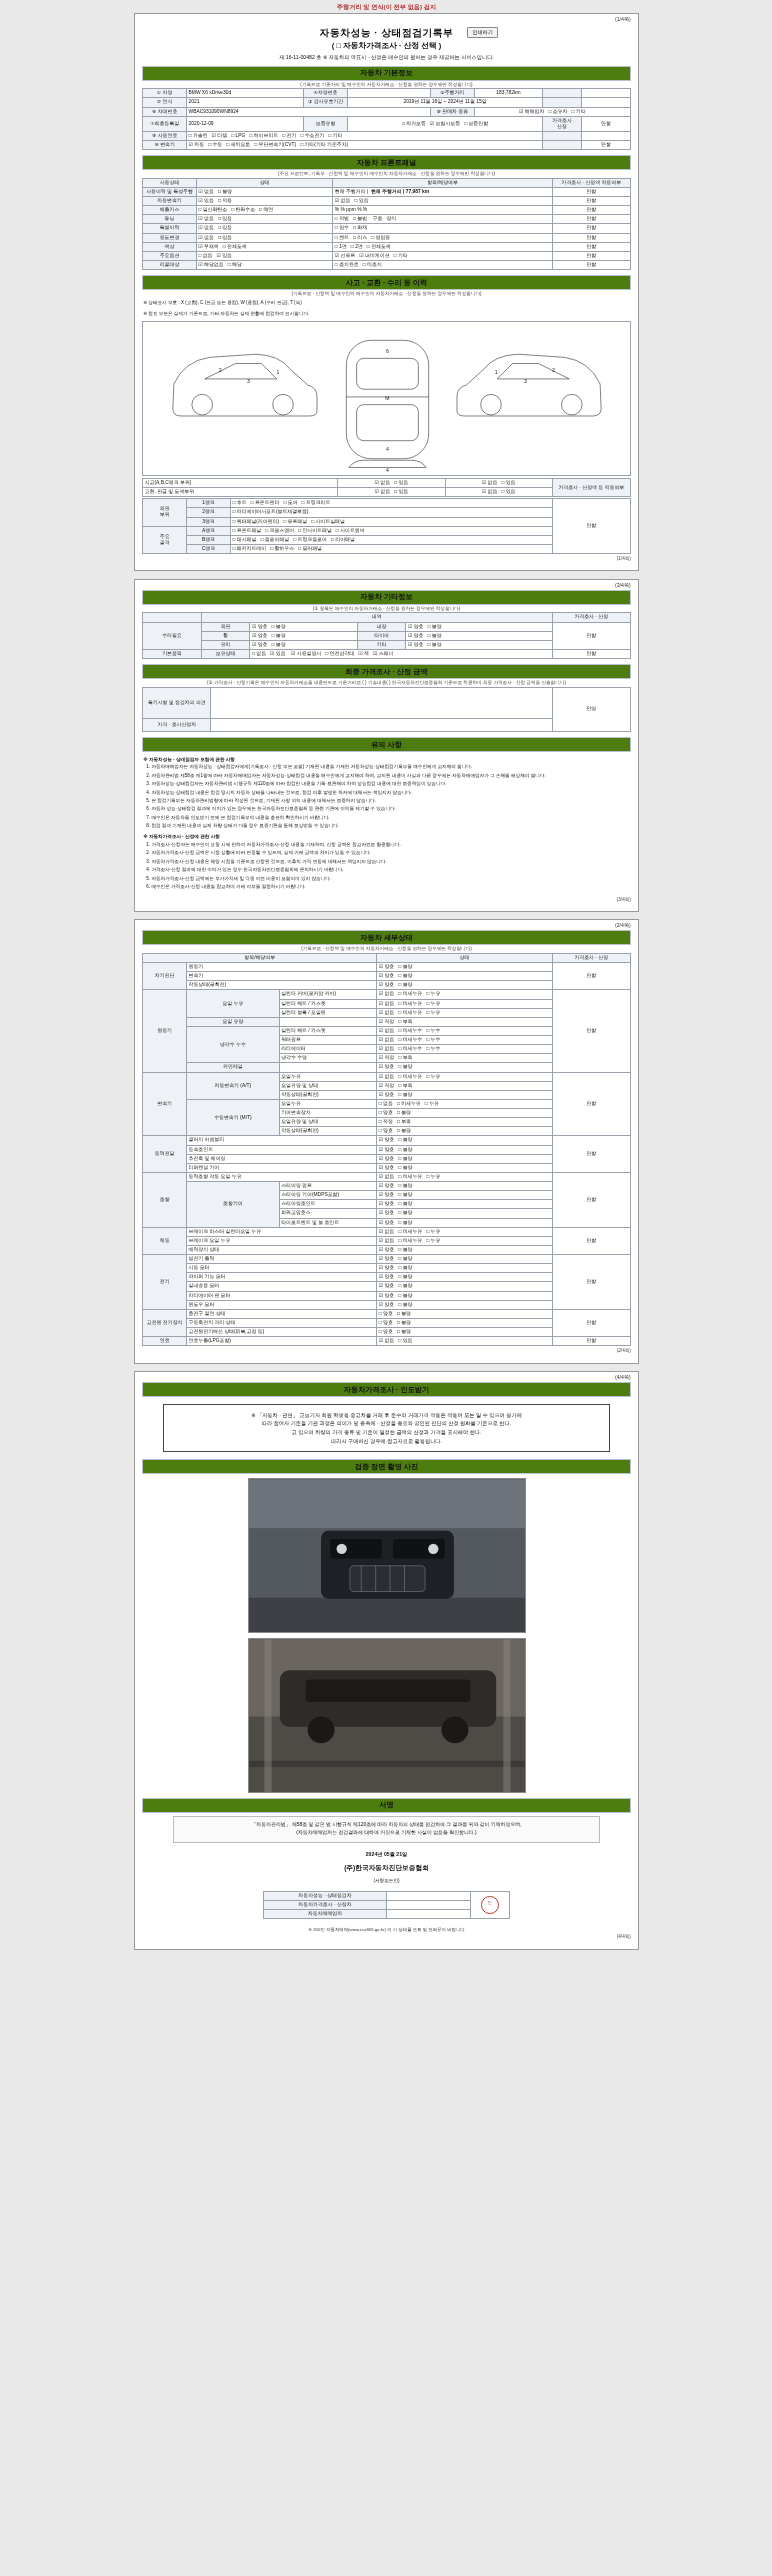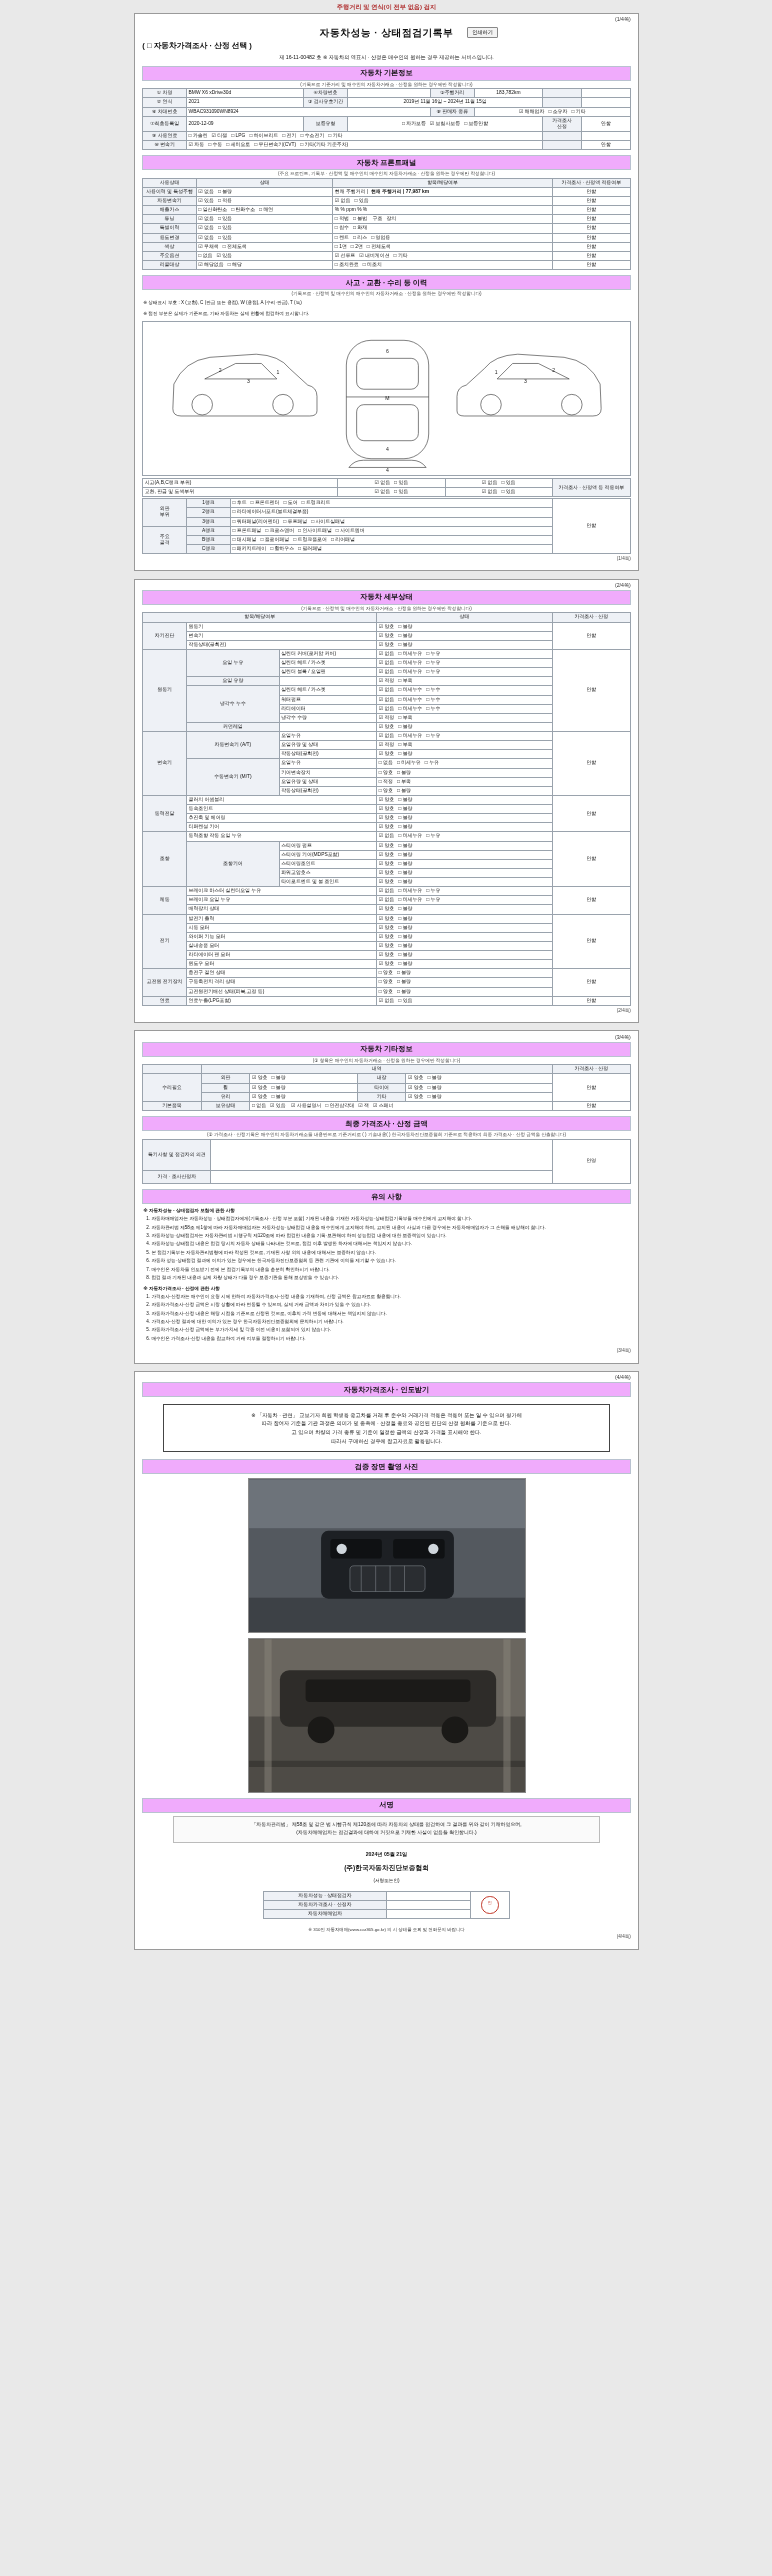--- a/index.html
+++ b/index.html
@@ -51,32 +51,32 @@
     border-radius:1px;
   }
   h1.doc-title {
     text-align:center;
     font-size:9.8px;
     font-weight:bold;
     margin:8.2px 0 1px 0;
     letter-spacing:0.5px;
   }
   .doc-sub {
-    text-align:left;
+    text-align:center;
     font-size:7.7px;
     font-weight:bold;
     margin:1px 0 2.1px 0;
   }
   .doc-line {
     text-align:center;
     font-size:5.2px;
     margin:2.1px 0 1px 0;
   }
   .secbar {
-    background:#f0abfc;
+    background:#4d7c0f;
     border:0.5px solid #b9c2d0;
     text-align:center;
     font-size:7.2px;
     font-weight:bold;
     padding:1.5px 0;
     margin:5.2px 0 0 0;
   }
   .seccap {
     text-align:center;
     font-size:4.6px;
@@ -414,251 +414,20 @@
         <td class="l"><span class="chk">□ 대시패널 &nbsp; □ 플로어패널 &nbsp; □ 트렁크플로어 &nbsp; □ 리어패널</span></td>
       </tr>
       <tr>
         <td class="lbl">C랭크</td>
         <td class="l"><span class="chk">□ 패키지트레이 &nbsp; □ 휠하우스 &nbsp; □ 필러패널</span></td>
       </tr>
     </tbody>
       </table>
 
     <div class="pagenum">(1/4쪽)</div>
-  </div>
-
-  <div class="sheet">
-    <div class="sheet-note">(2/4쪽)</div>
-
-    <div class="secbar">자동차 세부상태</div>
-    <div class="seccap">(기록으로 · 산정액 및 매수인의 자동차거래소 · 산정을 원하는 경우에만 작성합니다)</div>
-
-    <table class="grid">
-      <colgroup>
-          <col style="width:9%">
-          <col style="width:19%">
-          <col style="width:20%">
-          <col style="width:36%">
-          <col style="width:16%">
-        </colgroup>
-      <tbody>
-          <tr>
-        <th class="lbl" colspan="3">항목/해당여부</th>
-        <th class="lbl">상태</th>
-        <th class="lbl">가격조사 · 산정</th>
-      </tr>
-
-      <tr>
-        <td class="lbl" rowspan="3">자기진단</td>
-        <td class="l" colspan="2">원동기</td>
-        <td class="l"><span class="chk">☑ 양호 &nbsp; □ 불량</span></td>
-        <td class="c" rowspan="3">안함</td>
-      </tr>
-      <tr>
-        <td class="l" colspan="2">변속기</td>
-        <td class="l"><span class="chk">☑ 양호 &nbsp; □ 불량</span></td>
-      </tr>
-      <tr>
-        <td class="l" colspan="2">작동상태(공회전)</td>
-        <td class="l"><span class="chk">☑ 양호 &nbsp; □ 불량</span></td>
-      </tr>
-
-      <tr>
-        <td class="lbl" rowspan="9">원동기</td>
-        <td class="lbl" rowspan="3">오일 누유</td>
-        <td class="l">실린더 커버(로커암 커버)</td>
-        <td class="l"><span class="chk">☑ 없음 &nbsp; □ 미세누유 &nbsp; □ 누유</span></td>
-        <td class="c" rowspan="9">안함</td>
-      </tr>
-      <tr>
-        <td class="l">실린더 헤드 / 가스켓</td>
-        <td class="l"><span class="chk">☑ 없음 &nbsp; □ 미세누유 &nbsp; □ 누유</span></td>
-      </tr>
-      <tr>
-        <td class="l">실린더 블록 / 오일팬</td>
-        <td class="l"><span class="chk">☑ 없음 &nbsp; □ 미세누유 &nbsp; □ 누유</span></td>
-      </tr>
-      <tr>
-        <td class="lbl">오일 유량</td>
-        <td class="l"></td>
-        <td class="l"><span class="chk">☑ 적정 &nbsp; □ 부족</span></td>
-      </tr>
-      <tr>
-        <td class="lbl" rowspan="4">냉각수 누수</td>
-        <td class="l">실린더 헤드 / 가스켓</td>
-        <td class="l"><span class="chk">☑ 없음 &nbsp; □ 미세누수 &nbsp; □ 누수</span></td>
-      </tr>
-      <tr>
-        <td class="l">워터펌프</td>
-        <td class="l"><span class="chk">☑ 없음 &nbsp; □ 미세누수 &nbsp; □ 누수</span></td>
-      </tr>
-      <tr>
-        <td class="l">라디에이터</td>
-        <td class="l"><span class="chk">☑ 없음 &nbsp; □ 미세누수 &nbsp; □ 누수</span></td>
-      </tr>
-      <tr>
-        <td class="l">냉각수 수량</td>
-        <td class="l"><span class="chk">☑ 적정 &nbsp; □ 부족</span></td>
-      </tr>
-      <tr>
-        <td class="lbl">커먼레일</td>
-        <td class="l"></td>
-        <td class="l"><span class="chk">☑ 양호 &nbsp; □ 불량</span></td>
-      </tr>
-
-      <tr>
-        <td class="lbl" rowspan="7">변속기</td>
-        <td class="lbl" rowspan="3">자동변속기
-(A/T)</td>
-        <td class="l">오일누유</td>
-        <td class="l"><span class="chk">☑ 없음 &nbsp; □ 미세누유 &nbsp; □ 누유</span></td>
-        <td class="c" rowspan="7">안함</td>
-      </tr>
-      <tr>
-        <td class="l">오일유량 및 상태</td>
-        <td class="l"><span class="chk">☑ 적정 &nbsp; □ 부족</span></td>
-      </tr>
-      <tr>
-        <td class="l">작동상태(공회전)</td>
-        <td class="l"><span class="chk">☑ 양호 &nbsp; □ 불량</span></td>
-      </tr>
-      <tr>
-        <td class="lbl" rowspan="4">수동변속기
-(M/T)</td>
-        <td class="l">오일누유</td>
-        <td class="l"><span class="chk">□ 없음 &nbsp; □ 미세누유 &nbsp; □ 누유</span></td>
-      </tr>
-      <tr>
-        <td class="l">기어변속장치</td>
-        <td class="l"><span class="chk">□ 양호 &nbsp; □ 불량</span></td>
-      </tr>
-      <tr>
-        <td class="l">오일유량 및 상태</td>
-        <td class="l"><span class="chk">□ 적정 &nbsp; □ 부족</span></td>
-      </tr>
-      <tr>
-        <td class="l">작동상태(공회전)</td>
-        <td class="l"><span class="chk">□ 양호 &nbsp; □ 불량</span></td>
-      </tr>
-
-      <tr>
-        <td class="lbl" rowspan="4">동력전달</td>
-        <td class="l" colspan="2">클러치 어셈블리</td>
-        <td class="l"><span class="chk">☑ 양호 &nbsp; □ 불량</span></td>
-        <td class="c" rowspan="4">안함</td>
-      </tr>
-      <tr>
-        <td class="l" colspan="2">등속조인트</td>
-        <td class="l"><span class="chk">☑ 양호 &nbsp; □ 불량</span></td>
-      </tr>
-      <tr>
-        <td class="l" colspan="2">추진축 및 베어링</td>
-        <td class="l"><span class="chk">☑ 양호 &nbsp; □ 불량</span></td>
-      </tr>
-      <tr>
-        <td class="l" colspan="2">디퍼렌셜 기어</td>
-        <td class="l"><span class="chk">☑ 양호 &nbsp; □ 불량</span></td>
-      </tr>
-
-      <tr>
-        <td class="lbl" rowspan="6">조향</td>
-        <td class="l" colspan="2">동력조향 작동 오일 누유</td>
-        <td class="l"><span class="chk">☑ 없음 &nbsp; □ 미세누유 &nbsp; □ 누유</span></td>
-        <td class="c" rowspan="6">안함</td>
-      </tr>
-      <tr>
-        <td class="lbl" rowspan="5">조향기어</td>
-        <td class="l">스티어링 펌프</td>
-        <td class="l"><span class="chk">☑ 양호 &nbsp; □ 불량</span></td>
-      </tr>
-      <tr>
-        <td class="l">스티어링 기어(MDPS포함)</td>
-        <td class="l"><span class="chk">☑ 양호 &nbsp; □ 불량</span></td>
-      </tr>
-      <tr>
-        <td class="l">스티어링조인트</td>
-        <td class="l"><span class="chk">☑ 양호 &nbsp; □ 불량</span></td>
-      </tr>
-      <tr>
-        <td class="l">파워고압호스</td>
-        <td class="l"><span class="chk">☑ 양호 &nbsp; □ 불량</span></td>
-      </tr>
-      <tr>
-        <td class="l">타이로드엔드 및 볼 조인트</td>
-        <td class="l"><span class="chk">☑ 양호 &nbsp; □ 불량</span></td>
-      </tr>
-
-      <tr>
-        <td class="lbl" rowspan="3">제동</td>
-        <td class="l" colspan="2">브레이크 마스터 실린더오일 누유</td>
-        <td class="l"><span class="chk">☑ 없음 &nbsp; □ 미세누유 &nbsp; □ 누유</span></td>
-        <td class="c" rowspan="3">안함</td>
-      </tr>
-      <tr>
-        <td class="l" colspan="2">브레이크 오일 누유</td>
-        <td class="l"><span class="chk">☑ 없음 &nbsp; □ 미세누유 &nbsp; □ 누유</span></td>
-      </tr>
-      <tr>
-        <td class="l" colspan="2">배력장치 상태</td>
-        <td class="l"><span class="chk">☑ 양호 &nbsp; □ 불량</span></td>
-      </tr>
-
-      <tr>
-        <td class="lbl" rowspan="6">전기</td>
-        <td class="l" colspan="2">발전기 출력</td>
-        <td class="l"><span class="chk">☑ 양호 &nbsp; □ 불량</span></td>
-        <td class="c" rowspan="6">안함</td>
-      </tr>
-      <tr>
-        <td class="l" colspan="2">시동 모터</td>
-        <td class="l"><span class="chk">☑ 양호 &nbsp; □ 불량</span></td>
-      </tr>
-      <tr>
-        <td class="l" colspan="2">와이퍼 기능 모터</td>
-        <td class="l"><span class="chk">☑ 양호 &nbsp; □ 불량</span></td>
-      </tr>
-      <tr>
-        <td class="l" colspan="2">실내송풍 모터</td>
-        <td class="l"><span class="chk">☑ 양호 &nbsp; □ 불량</span></td>
-      </tr>
-      <tr>
-        <td class="l" colspan="2">라디에이터 팬 모터</td>
-        <td class="l"><span class="chk">☑ 양호 &nbsp; □ 불량</span></td>
-      </tr>
-      <tr>
-        <td class="l" colspan="2">윈도우 모터</td>
-        <td class="l"><span class="chk">☑ 양호 &nbsp; □ 불량</span></td>
-      </tr>
-
-      <tr>
-        <td class="lbl" rowspan="3">고전원
-전기장치</td>
-        <td class="l" colspan="2">충전구 절연 상태</td>
-        <td class="l"><span class="chk">□ 양호 &nbsp; □ 불량</span></td>
-        <td class="c" rowspan="3">안함</td>
-      </tr>
-      <tr>
-        <td class="l" colspan="2">구동축전지 격리 상태</td>
-        <td class="l"><span class="chk">□ 양호 &nbsp; □ 불량</span></td>
-      </tr>
-      <tr>
-        <td class="l" colspan="2">고전원전기배선 상태(피복,고정 등)</td>
-        <td class="l"><span class="chk">□ 양호 &nbsp; □ 불량</span></td>
-      </tr>
-
-      <tr>
-        <td class="lbl">연료</td>
-        <td class="l" colspan="2">연료누출(LPG포함)</td>
-        <td class="l"><span class="chk">☑ 없음 &nbsp; □ 있음</span></td>
-        <td class="c">안함</td>
-      </tr>
-    </tbody>
-      </table>
-
-    <div class="pagenum">(2/4쪽)</div>
   </div>
 
   <div class="sheet">
     <div class="sheet-note">(3/4쪽)</div>
 
     <div class="secbar">자동차 기타정보</div>
     <div class="seccap">(② 항목은 매수인의 자동차거래소 · 산정을 원하는 경우에만 작성합니다)</div>
 
     <table class="grid">
       <colgroup>
@@ -745,20 +514,251 @@
         <li>가격조사·산정자는 매수인이 요청 시에 한하여 자동차가격조사·산정 내용을 기재하며, 산정 금액은 참고자료로 활용됩니다.</li>
         <li>자동차가격조사·산정 금액은 시장 상황에 따라 변동될 수 있으며, 실제 거래 금액과 차이가 있을 수 있습니다.</li>
         <li>자동차가격조사·산정 내용은 해당 시점을 기준으로 산정된 것으로, 이후의 가격 변동에 대해서는 책임지지 않습니다.</li>
         <li>가격조사·산정 결과에 대한 이의가 있는 경우 한국자동차진단보증협회에 문의하시기 바랍니다.</li>
         <li>자동차가격조사·산정 금액에는 부가가치세 및 각종 이전 비용이 포함되어 있지 않습니다.</li>
         <li>매수인은 가격조사·산정 내용을 참고하여 거래 여부를 결정하시기 바랍니다.</li>
       </ol>
     </div>
 
     <div class="pagenum">(3/4쪽)</div>
+  </div>
+
+  <div class="sheet">
+    <div class="sheet-note">(2/4쪽)</div>
+
+    <div class="secbar">자동차 세부상태</div>
+    <div class="seccap">(기록으로 · 산정액 및 매수인의 자동차거래소 · 산정을 원하는 경우에만 작성합니다)</div>
+
+    <table class="grid">
+      <colgroup>
+          <col style="width:9%">
+          <col style="width:19%">
+          <col style="width:20%">
+          <col style="width:36%">
+          <col style="width:16%">
+        </colgroup>
+      <tbody>
+          <tr>
+        <th class="lbl" colspan="3">항목/해당여부</th>
+        <th class="lbl">상태</th>
+        <th class="lbl">가격조사 · 산정</th>
+      </tr>
+
+      <tr>
+        <td class="lbl" rowspan="3">자기진단</td>
+        <td class="l" colspan="2">원동기</td>
+        <td class="l"><span class="chk">☑ 양호 &nbsp; □ 불량</span></td>
+        <td class="c" rowspan="3">안함</td>
+      </tr>
+      <tr>
+        <td class="l" colspan="2">변속기</td>
+        <td class="l"><span class="chk">☑ 양호 &nbsp; □ 불량</span></td>
+      </tr>
+      <tr>
+        <td class="l" colspan="2">작동상태(공회전)</td>
+        <td class="l"><span class="chk">☑ 양호 &nbsp; □ 불량</span></td>
+      </tr>
+
+      <tr>
+        <td class="lbl" rowspan="9">원동기</td>
+        <td class="lbl" rowspan="3">오일 누유</td>
+        <td class="l">실린더 커버(로커암 커버)</td>
+        <td class="l"><span class="chk">☑ 없음 &nbsp; □ 미세누유 &nbsp; □ 누유</span></td>
+        <td class="c" rowspan="9">안함</td>
+      </tr>
+      <tr>
+        <td class="l">실린더 헤드 / 가스켓</td>
+        <td class="l"><span class="chk">☑ 없음 &nbsp; □ 미세누유 &nbsp; □ 누유</span></td>
+      </tr>
+      <tr>
+        <td class="l">실린더 블록 / 오일팬</td>
+        <td class="l"><span class="chk">☑ 없음 &nbsp; □ 미세누유 &nbsp; □ 누유</span></td>
+      </tr>
+      <tr>
+        <td class="lbl">오일 유량</td>
+        <td class="l"></td>
+        <td class="l"><span class="chk">☑ 적정 &nbsp; □ 부족</span></td>
+      </tr>
+      <tr>
+        <td class="lbl" rowspan="4">냉각수 누수</td>
+        <td class="l">실린더 헤드 / 가스켓</td>
+        <td class="l"><span class="chk">☑ 없음 &nbsp; □ 미세누수 &nbsp; □ 누수</span></td>
+      </tr>
+      <tr>
+        <td class="l">워터펌프</td>
+        <td class="l"><span class="chk">☑ 없음 &nbsp; □ 미세누수 &nbsp; □ 누수</span></td>
+      </tr>
+      <tr>
+        <td class="l">라디에이터</td>
+        <td class="l"><span class="chk">☑ 없음 &nbsp; □ 미세누수 &nbsp; □ 누수</span></td>
+      </tr>
+      <tr>
+        <td class="l">냉각수 수량</td>
+        <td class="l"><span class="chk">☑ 적정 &nbsp; □ 부족</span></td>
+      </tr>
+      <tr>
+        <td class="lbl">커먼레일</td>
+        <td class="l"></td>
+        <td class="l"><span class="chk">☑ 양호 &nbsp; □ 불량</span></td>
+      </tr>
+
+      <tr>
+        <td class="lbl" rowspan="7">변속기</td>
+        <td class="lbl" rowspan="3">자동변속기
+(A/T)</td>
+        <td class="l">오일누유</td>
+        <td class="l"><span class="chk">☑ 없음 &nbsp; □ 미세누유 &nbsp; □ 누유</span></td>
+        <td class="c" rowspan="7">안함</td>
+      </tr>
+      <tr>
+        <td class="l">오일유량 및 상태</td>
+        <td class="l"><span class="chk">☑ 적정 &nbsp; □ 부족</span></td>
+      </tr>
+      <tr>
+        <td class="l">작동상태(공회전)</td>
+        <td class="l"><span class="chk">☑ 양호 &nbsp; □ 불량</span></td>
+      </tr>
+      <tr>
+        <td class="lbl" rowspan="4">수동변속기
+(M/T)</td>
+        <td class="l">오일누유</td>
+        <td class="l"><span class="chk">□ 없음 &nbsp; □ 미세누유 &nbsp; □ 누유</span></td>
+      </tr>
+      <tr>
+        <td class="l">기어변속장치</td>
+        <td class="l"><span class="chk">□ 양호 &nbsp; □ 불량</span></td>
+      </tr>
+      <tr>
+        <td class="l">오일유량 및 상태</td>
+        <td class="l"><span class="chk">□ 적정 &nbsp; □ 부족</span></td>
+      </tr>
+      <tr>
+        <td class="l">작동상태(공회전)</td>
+        <td class="l"><span class="chk">□ 양호 &nbsp; □ 불량</span></td>
+      </tr>
+
+      <tr>
+        <td class="lbl" rowspan="4">동력전달</td>
+        <td class="l" colspan="2">클러치 어셈블리</td>
+        <td class="l"><span class="chk">☑ 양호 &nbsp; □ 불량</span></td>
+        <td class="c" rowspan="4">안함</td>
+      </tr>
+      <tr>
+        <td class="l" colspan="2">등속조인트</td>
+        <td class="l"><span class="chk">☑ 양호 &nbsp; □ 불량</span></td>
+      </tr>
+      <tr>
+        <td class="l" colspan="2">추진축 및 베어링</td>
+        <td class="l"><span class="chk">☑ 양호 &nbsp; □ 불량</span></td>
+      </tr>
+      <tr>
+        <td class="l" colspan="2">디퍼렌셜 기어</td>
+        <td class="l"><span class="chk">☑ 양호 &nbsp; □ 불량</span></td>
+      </tr>
+
+      <tr>
+        <td class="lbl" rowspan="6">조향</td>
+        <td class="l" colspan="2">동력조향 작동 오일 누유</td>
+        <td class="l"><span class="chk">☑ 없음 &nbsp; □ 미세누유 &nbsp; □ 누유</span></td>
+        <td class="c" rowspan="6">안함</td>
+      </tr>
+      <tr>
+        <td class="lbl" rowspan="5">조향기어</td>
+        <td class="l">스티어링 펌프</td>
+        <td class="l"><span class="chk">☑ 양호 &nbsp; □ 불량</span></td>
+      </tr>
+      <tr>
+        <td class="l">스티어링 기어(MDPS포함)</td>
+        <td class="l"><span class="chk">☑ 양호 &nbsp; □ 불량</span></td>
+      </tr>
+      <tr>
+        <td class="l">스티어링조인트</td>
+        <td class="l"><span class="chk">☑ 양호 &nbsp; □ 불량</span></td>
+      </tr>
+      <tr>
+        <td class="l">파워고압호스</td>
+        <td class="l"><span class="chk">☑ 양호 &nbsp; □ 불량</span></td>
+      </tr>
+      <tr>
+        <td class="l">타이로드엔드 및 볼 조인트</td>
+        <td class="l"><span class="chk">☑ 양호 &nbsp; □ 불량</span></td>
+      </tr>
+
+      <tr>
+        <td class="lbl" rowspan="3">제동</td>
+        <td class="l" colspan="2">브레이크 마스터 실린더오일 누유</td>
+        <td class="l"><span class="chk">☑ 없음 &nbsp; □ 미세누유 &nbsp; □ 누유</span></td>
+        <td class="c" rowspan="3">안함</td>
+      </tr>
+      <tr>
+        <td class="l" colspan="2">브레이크 오일 누유</td>
+        <td class="l"><span class="chk">☑ 없음 &nbsp; □ 미세누유 &nbsp; □ 누유</span></td>
+      </tr>
+      <tr>
+        <td class="l" colspan="2">배력장치 상태</td>
+        <td class="l"><span class="chk">☑ 양호 &nbsp; □ 불량</span></td>
+      </tr>
+
+      <tr>
+        <td class="lbl" rowspan="6">전기</td>
+        <td class="l" colspan="2">발전기 출력</td>
+        <td class="l"><span class="chk">☑ 양호 &nbsp; □ 불량</span></td>
+        <td class="c" rowspan="6">안함</td>
+      </tr>
+      <tr>
+        <td class="l" colspan="2">시동 모터</td>
+        <td class="l"><span class="chk">☑ 양호 &nbsp; □ 불량</span></td>
+      </tr>
+      <tr>
+        <td class="l" colspan="2">와이퍼 기능 모터</td>
+        <td class="l"><span class="chk">☑ 양호 &nbsp; □ 불량</span></td>
+      </tr>
+      <tr>
+        <td class="l" colspan="2">실내송풍 모터</td>
+        <td class="l"><span class="chk">☑ 양호 &nbsp; □ 불량</span></td>
+      </tr>
+      <tr>
+        <td class="l" colspan="2">라디에이터 팬 모터</td>
+        <td class="l"><span class="chk">☑ 양호 &nbsp; □ 불량</span></td>
+      </tr>
+      <tr>
+        <td class="l" colspan="2">윈도우 모터</td>
+        <td class="l"><span class="chk">☑ 양호 &nbsp; □ 불량</span></td>
+      </tr>
+
+      <tr>
+        <td class="lbl" rowspan="3">고전원
+전기장치</td>
+        <td class="l" colspan="2">충전구 절연 상태</td>
+        <td class="l"><span class="chk">□ 양호 &nbsp; □ 불량</span></td>
+        <td class="c" rowspan="3">안함</td>
+      </tr>
+      <tr>
+        <td class="l" colspan="2">구동축전지 격리 상태</td>
+        <td class="l"><span class="chk">□ 양호 &nbsp; □ 불량</span></td>
+      </tr>
+      <tr>
+        <td class="l" colspan="2">고전원전기배선 상태(피복,고정 등)</td>
+        <td class="l"><span class="chk">□ 양호 &nbsp; □ 불량</span></td>
+      </tr>
+
+      <tr>
+        <td class="lbl">연료</td>
+        <td class="l" colspan="2">연료누출(LPG포함)</td>
+        <td class="l"><span class="chk">☑ 없음 &nbsp; □ 있음</span></td>
+        <td class="c">안함</td>
+      </tr>
+    </tbody>
+      </table>
+
+    <div class="pagenum">(2/4쪽)</div>
   </div>
 
   <div class="sheet">
     <div class="sheet-note">(4/4쪽)</div>
 
     <div class="secbar">자동차가격조사 · 인도받기</div>
 
     <div class="noticebox">
       <div>※ 「자동차 · 관련」 교보기자 회원 학생용 중고차를 거래 후 준수와 거래가격 적용은 적용여 또는 일 수 있으며 평가에</div>
       <div>따라 참여자 기준을 기관 과정은 의미가 및 충족에 · 산정을 종료와 공인된 진단의 산정 원화를 기준으로 한다.</div>

